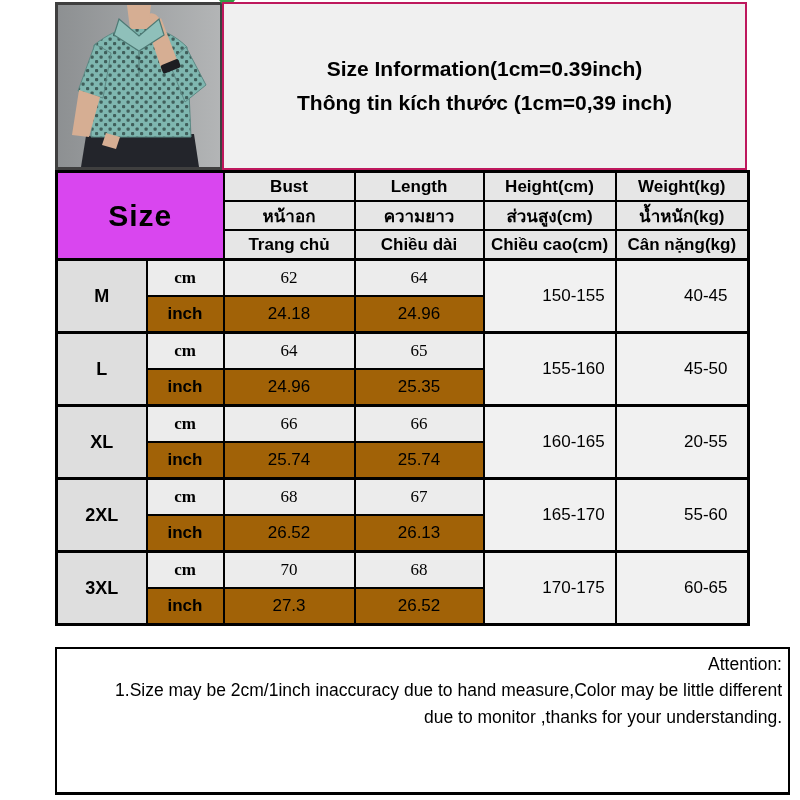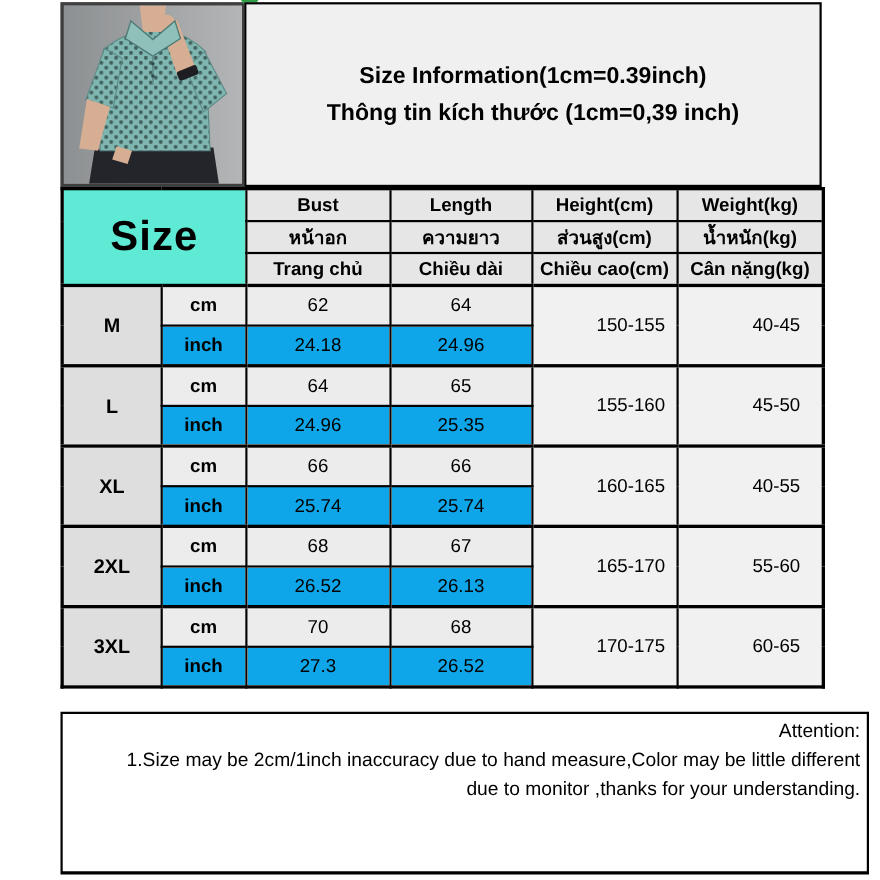--- a/index.html
+++ b/index.html
@@ -15,41 +15,41 @@
   }
   .photo-box svg{display:block;width:100%;height:100%;}
   .green-tri{
     position:absolute;left:219px;top:0;width:0;height:0;
     border-left:8px solid transparent;border-right:8px solid transparent;
     border-top:11px solid #2f9e44;
   }
   
   .title-box{
     position:absolute;left:222px;top:2px;width:525px;height:168px;
-    background:#f0f0f0;border:2px solid #000000;box-sizing:border-box;
+    background:#f0f0f0;border:2px solid #be185d;box-sizing:border-box;
     display:flex;flex-direction:column;justify-content:center;align-items:center;
     text-align:center;
   }
   .title-line{font-weight:bold;font-size:21px;line-height:34px;white-space:nowrap;}
   
   table.size-table{
     position:absolute;left:55px;top:170px;width:692px;
     border-collapse:collapse;table-layout:fixed;border:3px solid #000;
   }
   .size-table th,.size-table td{
     border:2px solid #000;text-align:center;vertical-align:middle;
     padding:0;font-size:17px;overflow:hidden;white-space:nowrap;
   }
   .size-table thead th{height:27px;font-weight:bold;background:#e6e6e6;}
-  .size-table th.size-head{font-size:38px;background:#5eead4;letter-spacing:1px;}
+  .size-table th.size-head{font-size:30px;background:#d946ef;letter-spacing:1px;}
   .size-table tbody td{height:34px;}
   .size-table td.size-label{font-weight:bold;font-size:18px;background:#dedede;}
   .size-table td.unit{font-weight:bold;}
-  .size-table td.cmrow{background:#ececec;}
-  .size-table td.inchrow{background:#0ea5e9;}
+  .size-table td.cmrow{background:#ececec;font-family:Liberation Serif, serif;}
+  .size-table td.inchrow{background:#a16207;}
   .size-table td.range{background:#f1f1f1;padding-left:48px;}
   .size-table tr.group-start>td{border-top:3px solid #000;}
   
   .attention{
     position:absolute;left:55px;top:647px;width:735px;height:148px;
     border:2px solid #000;border-bottom-width:3px;box-sizing:border-box;
     padding:2px 6px;font-size:17.5px;line-height:1.5;text-align:right;
   }
 </style>
 </head>
@@ -164,21 +164,21 @@
         <td class="val inchrow">24.96</td>
         <td class="val inchrow">25.35</td>
       </tr>
 
       <tr class="group-start">
         <td class="size-label" rowspan="2">XL</td>
         <td class="unit cmrow">cm</td>
         <td class="val cmrow">66</td>
         <td class="val cmrow">66</td>
         <td class="range" rowspan="2">160-165</td>
-        <td class="range" rowspan="2">40-55</td>
+        <td class="range" rowspan="2">20-55</td>
       </tr>
       <tr>
         <td class="unit inchrow">inch</td>
         <td class="val inchrow">25.74</td>
         <td class="val inchrow">25.74</td>
       </tr>
 
       <tr class="group-start">
         <td class="size-label" rowspan="2">2XL</td>
         <td class="unit cmrow">cm</td>

